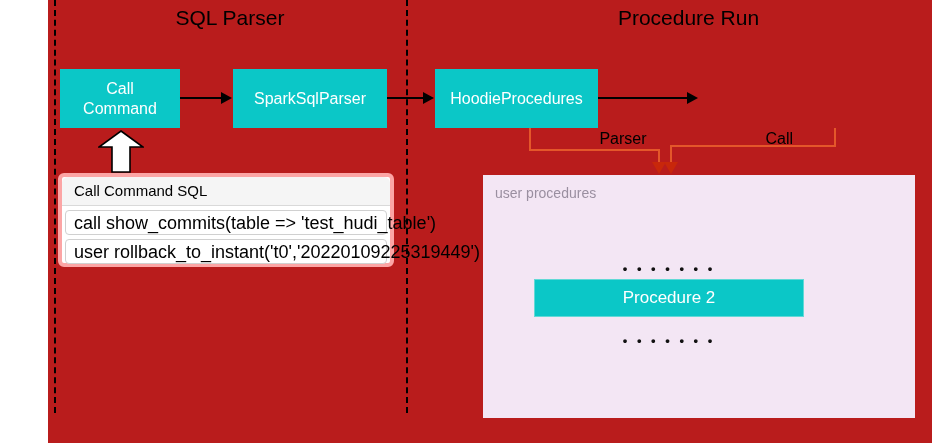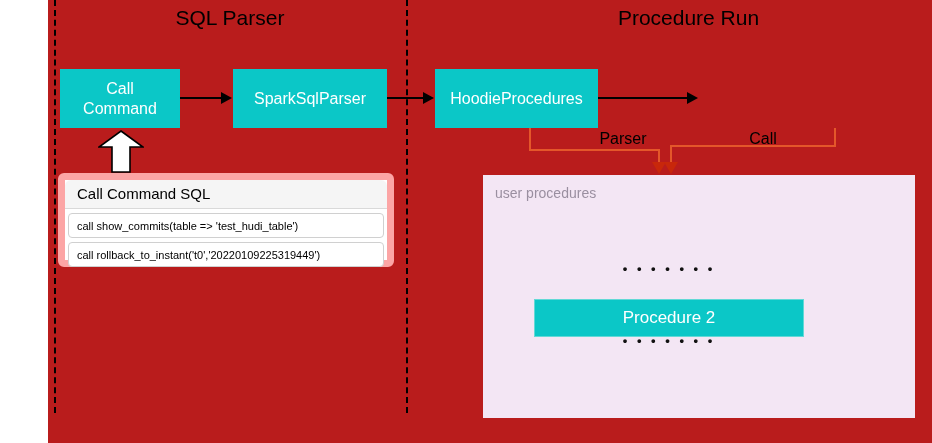--- a/index.html
+++ b/index.html
@@ -56,21 +56,21 @@
     font-size: 16px;
     color: #000000;
     text-align: center;
   }
   #block-arrow { position: absolute; left: 50px; top: 130px; }
   #sql-panel {
     position: absolute;
     left: 10px; top: 173px;
     width: 336px; height: 94px;
     background: #ffffff;
-    border: 7px solid #fca5a5;
+    border: 4px solid #fca5a5;
     border-radius: 6px;
     box-sizing: border-box;
   }
   #sql-panel-header {
     height: 28px;
     line-height: 28px;
     padding-left: 12px;
     background: #f5f5f5;
     border-bottom: 1px solid #d9d9d9;
     border-radius: 6px 6px 0 0;
@@ -79,21 +79,21 @@
   }
   .sql-row {
     margin: 4px 3px 0 3px;
     height: 25px;
     line-height: 25px;
     background: #ffffff;
     border: 1px solid #d0d0d0;
     border-radius: 4px;
     box-sizing: border-box;
     padding-left: 8px;
-    font-size: 11px;
+    font-size: 18px;
     color: #000000;
     white-space: nowrap;
   }
   #user-procedures {
     position: absolute;
     left: 435px; top: 175px;
     width: 432px; height: 243px;
     background: #f3e6f4;
   }
   #user-procedures-label {
@@ -161,42 +161,42 @@
     <div class="head-right" style="left:639px; top:92px;"></div>
   </div>
 
   <svg id="block-arrow" width="46" height="43" viewBox="0 0 46 43">
     <polygon points="23,1 45,17 32,17 32,42 14,42 14,17 1,17" fill="#ffffff" stroke="#000000" stroke-width="1.6"></polygon>
   </svg>
 
   <div id="sql-panel">
     <div id="sql-panel-header">Call Command SQL</div>
     <div class="sql-row">call show_commits(table =&gt; 'test_hudi_table')</div>
-    <div class="sql-row">call rollback_to_instant('t0','20220109225319449')</div>
+    <div class="sql-row">user rollback_to_instant('t0','20220109225319449')</div>
   </div>
 
   <div>
     <div class="oline" style="left:481px; top:128px; width:2px; height:23px;"></div>
     <div class="oline" style="left:481px; top:149px; width:131px; height:2px;"></div>
     <div class="oline" style="left:610px; top:149px; width:2px; height:14px;"></div>
     <div class="ohead-down" style="left:604px; top:162px;"></div>
   </div>
   <div class="edge-label" style="left:545px; top:130px; width:60px;">Parser</div>
 
   <div>
     <div class="oline" style="left:786px; top:128px; width:2px; height:19px;"></div>
     <div class="oline" style="left:623px; top:145px; width:165px; height:2px;"></div>
     <div class="oline" style="left:622px; top:145px; width:2px; height:18px;"></div>
     <div class="ohead-down" style="left:616px; top:162px;"></div>
   </div>
-  <div class="edge-label" style="left:685px; top:130px; width:60px;">Call</div>
+  <div class="edge-label" style="left:685px; top:130px; width:60px;text-align:right;">Call</div>
 
   <div id="user-procedures">
     <div id="user-procedures-label">user procedures</div>
 
     <div class="ellipsis-row" style="top:86px;">• • • • • • •</div>
-    <div class="proc-node" style="top:124px;">
+    <div class="proc-node" style="top:104px;">
       <span>Procedure 2</span>
     </div>
     <div class="ellipsis-row" style="top:158px;">• • • • • • •</div>
   </div>
 
 </div>
 
 </body></html>

